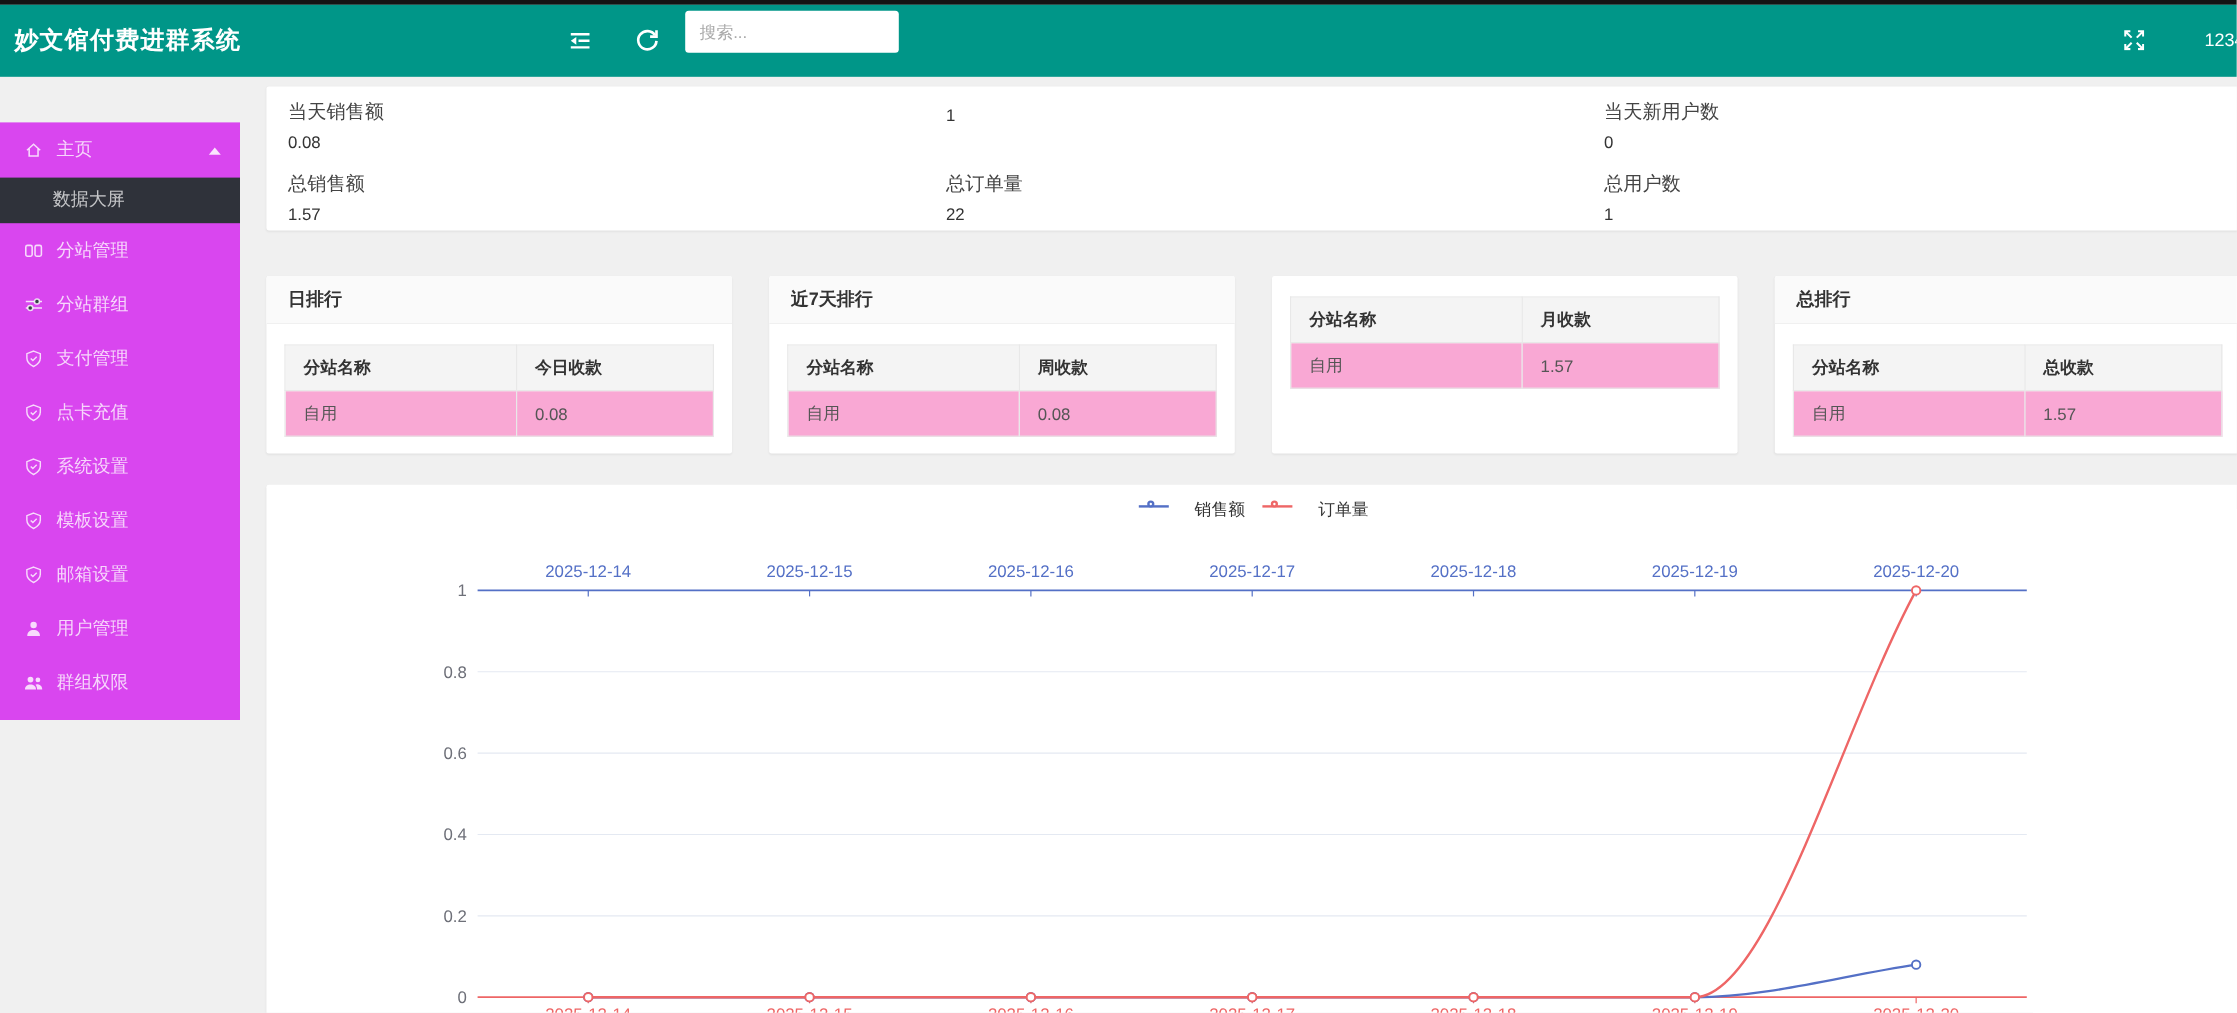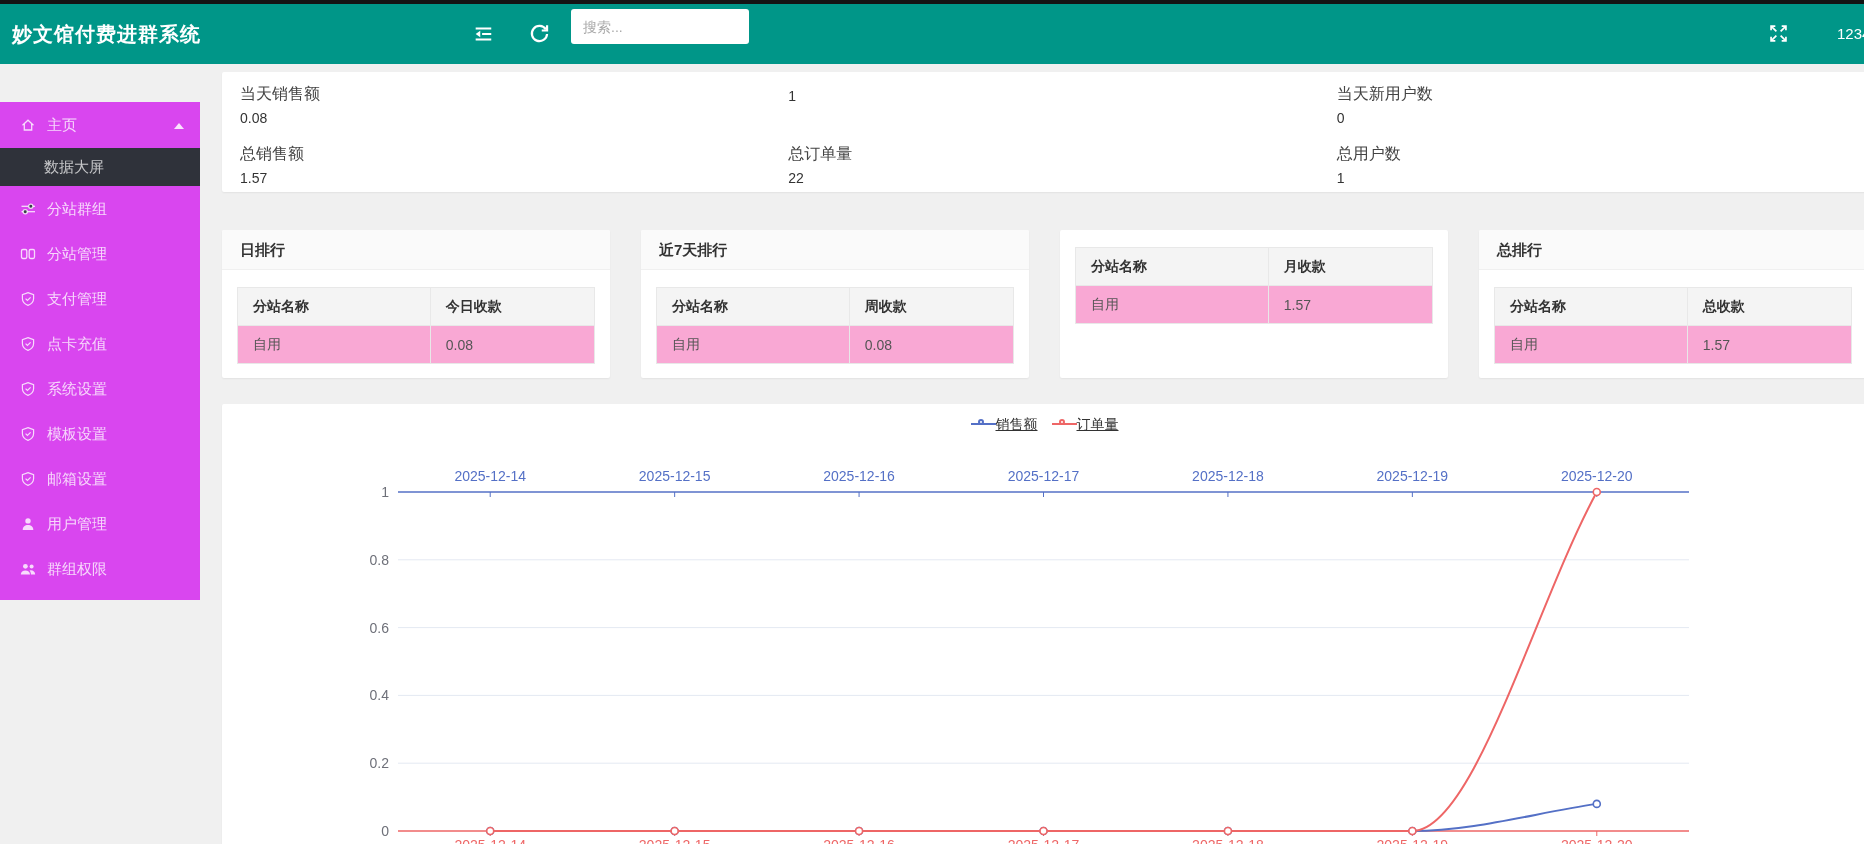--- a/index.html
+++ b/index.html
@@ -47,21 +47,21 @@
   .rank-head { height:40px; line-height:40px; padding-left:18px; font-size:15px; font-weight:bold; color:#333; background:#fafafa; border-bottom:1px solid #f0f0f0; border-radius:2px 2px 0 0; }
   .rank-body { padding:17px 15px 0 15px; }
   .rank-table { width:100%; border-collapse:collapse; font-size:14px; }
   .rank-table th { background:#f4f4f4; font-weight:bold; color:#333; text-align:left; height:38px; padding-left:15px; border:1px solid #e8e8e8; }
   .rank-table td { color:#555; height:38px; padding-left:15px; border:1px solid #e8e8e8; background:#f9a8d4; }
   .rank-table .c2 { width:46%; }
 
   
   .chart-card { left:222px; top:404px; width:1645px; height:460px; }
   .legend { position:absolute; left:0; top:13px; width:100%; display:flex; justify-content:center; gap:14px; }
-  .legend-item { display:flex; align-items:center; gap:0; cursor:pointer;text-decoration:underline; }
+  .legend-item { display:flex; align-items:flex-start; gap:22px; cursor:pointer; }
   .lg-marker { position:relative; width:25px; height:10px; }
   .lg-line { position:absolute; left:0; top:4px; width:25px; height:2px; }
   .lg-dot { position:absolute; left:7px; top:0; width:6px; height:6px; border-radius:50%; background:#fff; border:2px solid; }
   .legend-label { font-size:14px; color:#333; line-height:14px; }
   #chart-svg { position:absolute; left:0; top:0; }
   #chart-svg text { font-family:"Liberation Sans","DejaVu Sans",sans-serif; }
 </style>
 </head>
 <body>
 
@@ -115,37 +115,37 @@
     <span class="caret-up"></span>
   </div>
 
   <div class="submenu">
     <div class="subitem">数据大屏</div>
   </div>
 
   <div class="nav-item">
     <span class="nav-icon">
       <svg width="16" height="16" viewBox="0 0 16 16" fill="none" stroke="rgba(255,255,255,.8)" stroke-width="1.3">
+        <rect x="1.5" y="3.5" width="5.3" height="9" rx="1.4"></rect>
+          <rect x="9.2" y="3.5" width="5.3" height="9" rx="1.4"></rect>
+      </svg>
+    </span>
+    <span>分站管理</span>
+  </div>
+
+  <div class="nav-item">
+    <span class="nav-icon">
+      <svg width="16" height="16" viewBox="0 0 16 16" fill="none" stroke="rgba(255,255,255,.8)" stroke-width="1.3">
         <path d="M1.5 5.3 H15"></path>
           <circle cx="10.8" cy="5.3" r="2.1" fill="#393D49"></circle>
         <path d="M1.5 10.7 H15"></path>
           <circle cx="5.2" cy="10.7" r="2.1" fill="#393D49"></circle>
       </svg>
     </span>
     <span>分站群组</span>
-  </div>
-
-  <div class="nav-item">
-    <span class="nav-icon">
-      <svg width="16" height="16" viewBox="0 0 16 16" fill="none" stroke="rgba(255,255,255,.8)" stroke-width="1.3">
-        <rect x="1.5" y="3.5" width="5.3" height="9" rx="1.4"></rect>
-          <rect x="9.2" y="3.5" width="5.3" height="9" rx="1.4"></rect>
-      </svg>
-    </span>
-    <span>分站管理</span>
   </div>
 
   <div class="nav-item">
     <span class="nav-icon">
       <svg width="16" height="16" viewBox="0 0 16 16" fill="none" stroke="rgba(255,255,255,.8)" stroke-width="1.2">
         <path d="M8 1.6 L13.6 3.7 V7.4 C13.6 10.7 11.4 12.9 8 14.4 C4.6 12.9 2.4 10.7 2.4 7.4 V3.7 Z"></path>
         <path d="M5.6 7.7 L7.4 9.5 L10.6 6.3"></path>
       </svg>
     </span>
     <span>支付管理</span>

